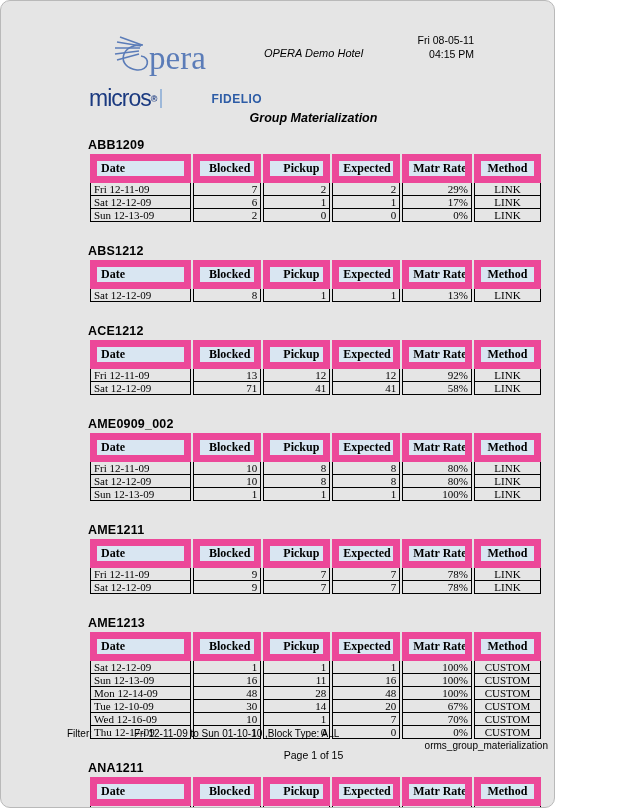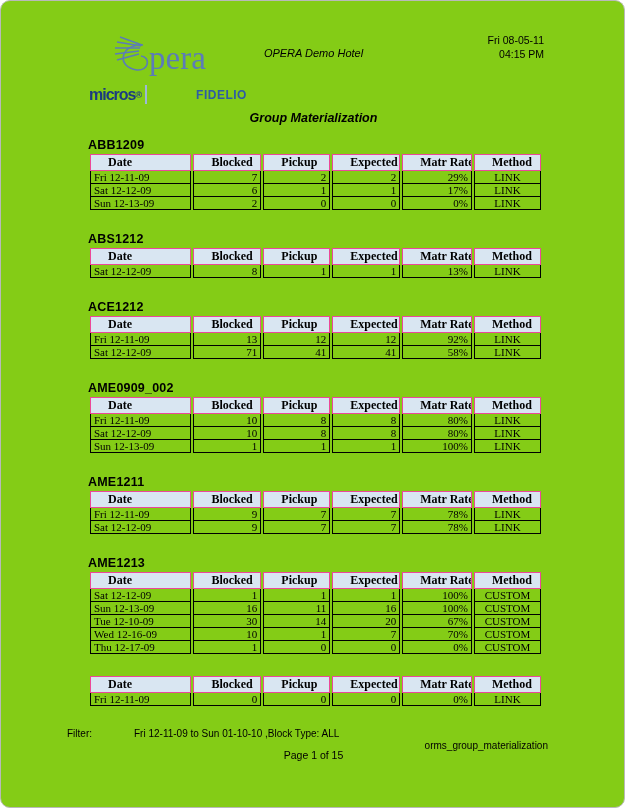--- a/index.html
+++ b/index.html
@@ -1,31 +1,31 @@
 <!DOCTYPE html>
 <html><head>
 <meta charset="utf-8">
 <style>
   html,body{margin:0;padding:0;background:#fff;}
   .page{
     position:relative;
-    width:625px;height:808px;
+    width:555px;height:808px;
     box-sizing:border-box;
-    background:#84cc16;
+    background:#e5e5e5;
     border:1px solid #b9b9b9;
     border-radius:10px;
     font-family:"Liberation Sans",sans-serif;
     color:#000;
     overflow:hidden;
   }
   
   .opera-logo{position:absolute;left:112px;top:30px;width:100px;height:50px;}
   .mf-logo{position:absolute;left:88px;top:84px;white-space:nowrap;display:flex;align-items:center;}
   .micros-text{
-    font-weight:bold;font-size:16px;letter-spacing:-1px;color:#1b3a80;
+    font-weight:normal;font-size:23px;letter-spacing:-1px;color:#1b3a80;
     font-family:"Liberation Sans",sans-serif;
   }
   .micros-reg{font-size:9px;color:#1b3a80;vertical-align:top;font-weight:bold;}
   .mf-divider{display:inline-block;width:2px;height:19px;background:#9db8d9;margin:0 5px 0 3px;}
   .fidelio-text{
     font-weight:bold;font-size:12px;letter-spacing:0.5px;color:#2d5ca6;
     font-family:"Liberation Sans",sans-serif;
     margin-left:44px;
   }
   .hotel-name{
@@ -44,23 +44,23 @@
   .content{position:absolute;top:137px;left:87px;width:455px;}
   .group-section{margin-bottom:22px;}
   .group-title{font-weight:bold;font-size:12.5px;margin:0 0 2px 0;letter-spacing:0.2px;}
   table.group-table{
     width:455px;table-layout:fixed;
     border-collapse:separate;border-spacing:2px 0;
     font-family:"Liberation Serif",serif;
   }
   table.group-table th{
     background:#d9e6f2;
-    border:1px solid #ec4899;
+    border:7px solid #ec4899;
     font-size:12px;font-weight:bold;
-    padding:1px 17px;line-height:13px;
+    padding:1px 4px;line-height:13px;
     overflow:hidden;white-space:nowrap;
   }
   table.group-table td{
     border-left:1px solid #000;border-right:1px solid #000;border-bottom:1px solid #000;
     font-size:11px;padding:0 3px;line-height:12px;height:12px;
     overflow:hidden;white-space:nowrap;
   }
   .col-0{text-align:left;}
   .col-1,.col-2,.col-3,.col-4{text-align:right;}
   .col-5{text-align:center;}
@@ -359,20 +359,28 @@
             </tr>
             <tr>
               <td class="col-0">Sun 12-13-09</td>
               <td class="col-1">16</td>
               <td class="col-2">11</td>
               <td class="col-3">16</td>
               <td class="col-4">100%</td>
               <td class="col-5">CUSTOM</td>
             </tr>
             <tr>
+              <td class="col-0">Mon 12-14-09</td>
+              <td class="col-1">48</td>
+              <td class="col-2">28</td>
+              <td class="col-3">48</td>
+              <td class="col-4">100%</td>
+              <td class="col-5">CUSTOM</td>
+            </tr>
+            <tr>
               <td class="col-0">Tue 12-10-09</td>
               <td class="col-1">30</td>
               <td class="col-2">14</td>
               <td class="col-3">20</td>
               <td class="col-4">67%</td>
               <td class="col-5">CUSTOM</td>
             </tr>
             <tr>
               <td class="col-0">Wed 12-16-09</td>
               <td class="col-1">10</td>
@@ -387,20 +395,21 @@
               <td class="col-2">0</td>
               <td class="col-3">0</td>
               <td class="col-4">0%</td>
               <td class="col-5">CUSTOM</td>
             </tr>
           </tbody>
     </table>
   </div>
 
   <div class="group-section">
+    <div class="group-title">ANA1211</div>
     <table class="group-table">
       <colgroup>
         <col class="c0">
             <col class="c1">
             <col class="c2">
         <col class="c3">
             <col class="c4">
             <col class="c5">
       </colgroup>
       <thead>

